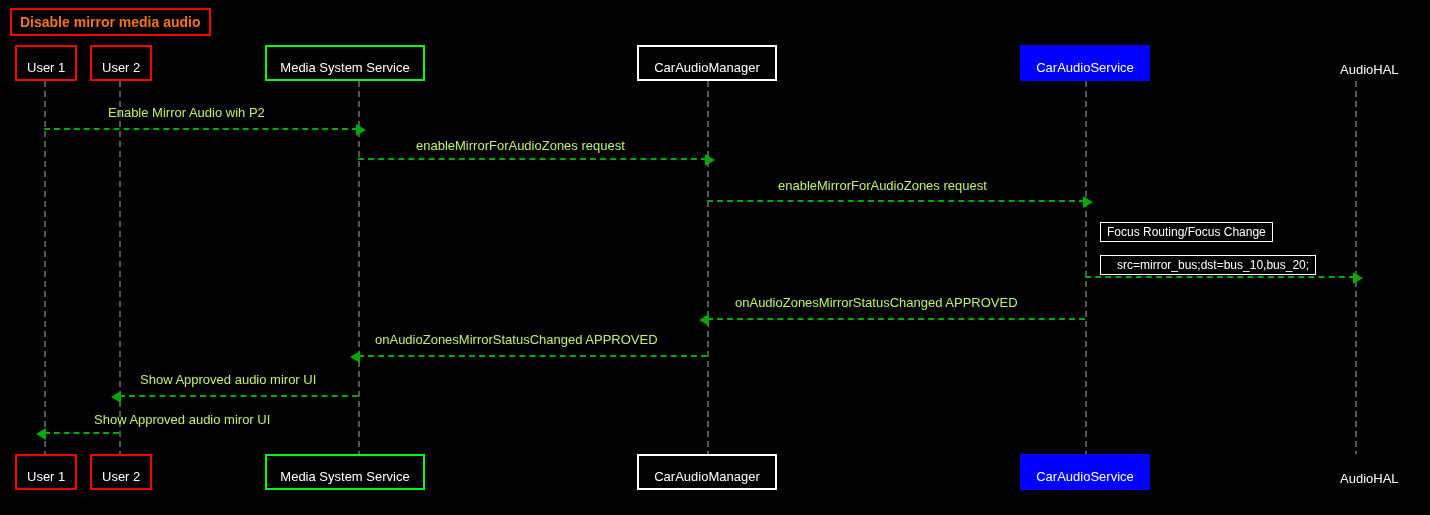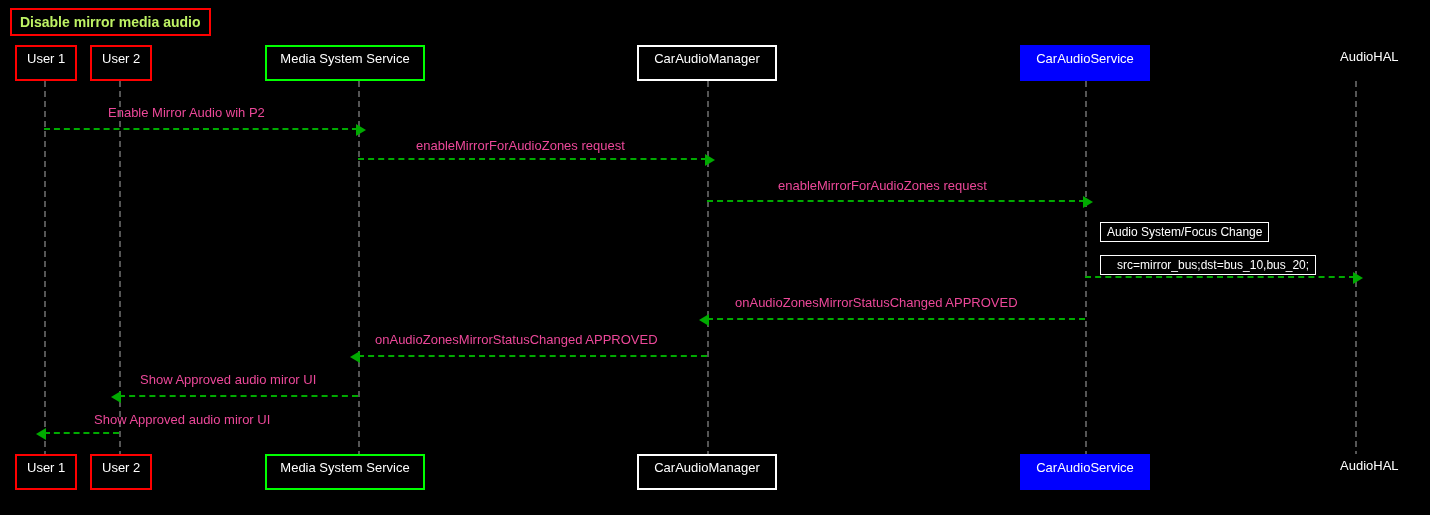--- a/index.html
+++ b/index.html
@@ -12,21 +12,21 @@
       font-family: Arial, sans-serif;
       font-size: 13px;
       color: #fff;
     }
     .actor-box {
       position: absolute;
       border: 2px solid;
       padding: 4px 10px;
       white-space: nowrap;
       display: flex;
-      align-items: flex-start;
+      align-items: flex-end;
       justify-content: center;
     }
     .lifeline {
       position: absolute;
       width: 2px;
       background: repeating-linear-gradient(
         to bottom,
         #555 0px, #555 6px,
         transparent 6px, transparent 10px
       );
@@ -50,37 +50,37 @@
       position: absolute;
       left: -8px;
       top: -6px;
       border-right: 10px solid #00aa00;
       border-top: 6px solid transparent;
       border-bottom: 6px solid transparent;
     }
     .msg-label {
       position: absolute;
       white-space: nowrap;
-      color: #ec4899;
+      color: #bef264;
     }
     .note-box {
       position: absolute;
       border: 1px solid #fff;
       background: #000;
       padding: 2px 6px;
       white-space: nowrap;
       color: #fff;
       font-size: 12px;
     }
     .title-box {
       position: absolute;
       border: 2px solid #f00;
       background: #000;
       padding: 4px 8px;
-      color: #bef264;
+      color: #f97316;
       font-size: 14px;
       font-weight: bold;
     }
   </style>
 </head>
 <body>
 
 <div class="title-box" style="left:10px; top:8px;">
   <span>Disable mirror media audio</span>
 </div>
@@ -125,21 +125,21 @@
   <span>enableMirrorForAudioZones request</span>
 </div>
 <div class="arrow-line arrow-head-right" style="left:358px; top:158px; width:349px;"></div>
 
 <div class="msg-label" style="left:778px; top:178px;">
   <span>enableMirrorForAudioZones request</span>
 </div>
 <div class="arrow-line arrow-head-right" style="left:707px; top:200px; width:378px;"></div>
 
 <div class="note-box" style="left:1100px; top:222px;">
-  <span>Audio System/Focus Change</span>
+  <span>Focus Routing/Focus Change</span>
 </div>
 
 <div class="note-box" style="left:1100px; top:255px;padding-left:16px;">
   <span>src=mirror_bus;dst=bus_10,bus_20;</span>
 </div>
 
 <div class="arrow-line arrow-head-right" style="left:1085px; top:276px; width:270px;"></div>
 
 <div class="msg-label" style="left:735px; top:295px;">
   <span>onAudioZonesMirrorStatusChanged APPROVED</span>

